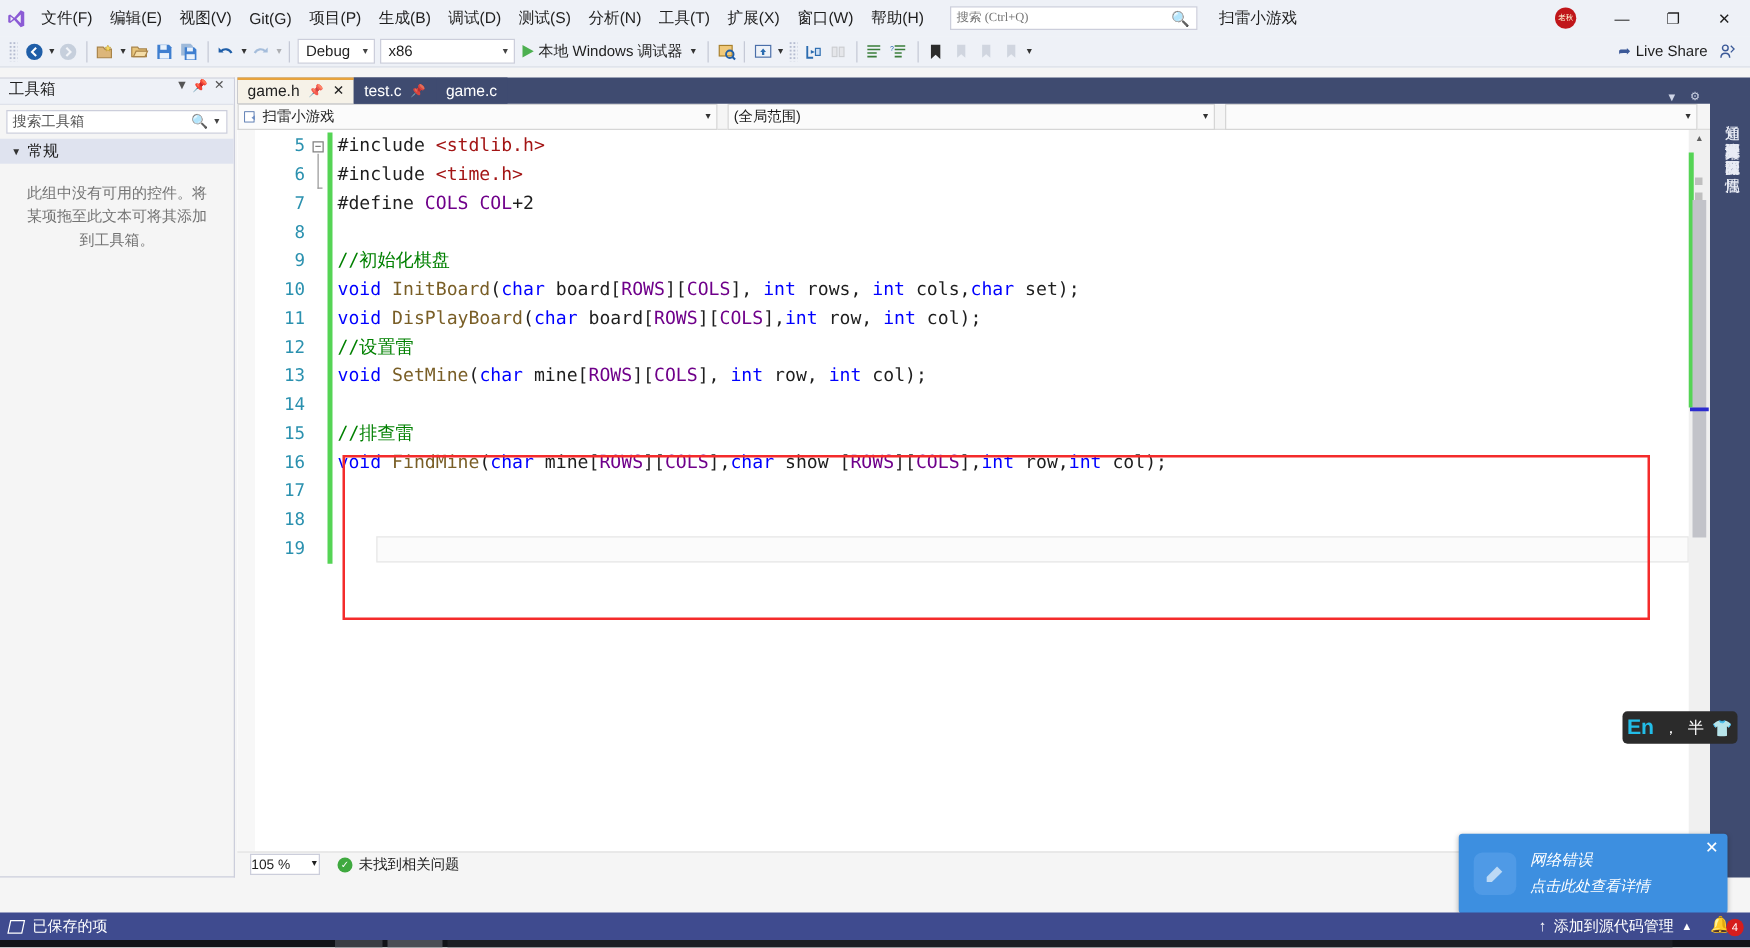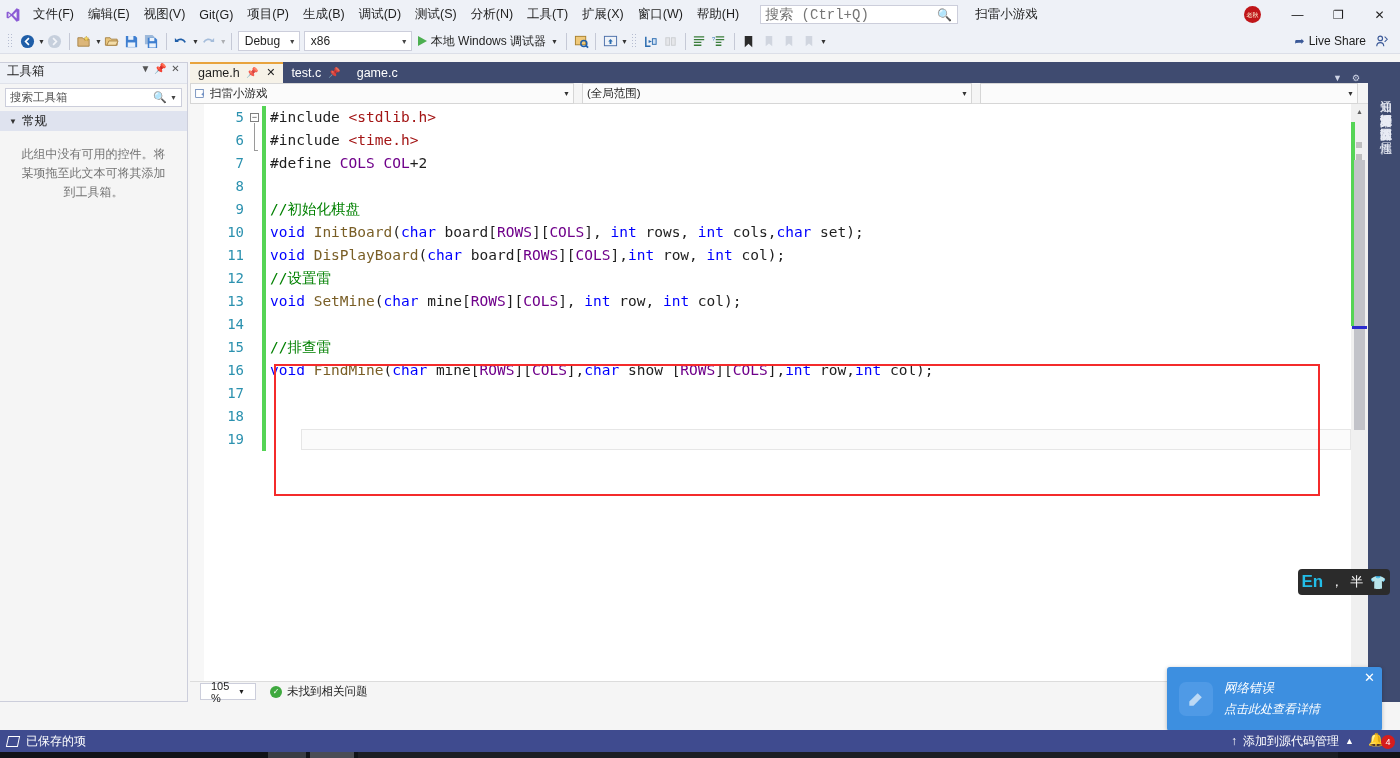--- a/index.html
+++ b/index.html
@@ -21,22 +21,22 @@
   .vs-logo svg { width:16px; height:16px; }
   .menu-items { display:flex; align-items:center; height:29px; }
   .menu-item {
     font-size:12.5px; color:#1e1e1e; padding:3px 7px; cursor:default; white-space:nowrap;
   }
   .search-box {
     margin-left:14px; width:198px; height:19px; background:#fff; border:1px solid #cccedb;
     display:flex; align-items:center; padding:0 4px; position:relative;
   }
   .search-box input {
-    border:0; outline:0; width:170px; font-size:14px; color:#555; background:transparent;
-    font-family:Liberation Mono, monospace;
+    border:0; outline:0; width:170px; font-size:10px; color:#555; background:transparent;
+    font-family:Liberation Serif, serif;
   }
   .search-box .mag { position:absolute; right:5px; top:2px; color:#555; font-size:12px; }
   .proj-title { margin-left:17px; font-size:12.5px; color:#1e1e1e; }
   .win-right { margin-left:auto; display:flex; align-items:center; height:29px; }
   .avatar {
     width:17px; height:17px; border-radius:50%; background:#c0161a; margin-right:16px;
     font-size:6px; color:#ffd; display:flex; align-items:center; justify-content:center;
     overflow:hidden; line-height:1;
   }
   .wbtn { width:41px; height:29px; display:flex; align-items:center; justify-content:center;
@@ -166,21 +166,21 @@
   .vs-mark { position:absolute; left:1px; width:15px; height:3px; background:#2b2bcf; }
   .vs-sq { position:absolute; left:5px; width:6px; height:6px; background:#bfbfbf; }
 
   
   .editor-status {
     height:20px; background:#f5f5f5; border-top:1px solid #dcdcdc;
     display:flex; align-items:center; font-size:11.5px; color:#1e1e1e;
   }
   .zoom-combo {
     width:56px; height:17px; margin-left:10px; background:#fff; border:1px solid #cccedb;
-    display:flex; align-items:center; padding:0 10px; font-size:11px;
+    display:flex; align-items:center; padding:0 0; font-size:11px;
   }
   .zoom-combo .zc { flex:1;}
   .zoom-combo .za { font-size:7px;}
   .ok-dot { width:12px;height:12px;border-radius:50%; background:#3fa93f; color:#fff;
     font-size:8px; display:flex;align-items:center;justify-content:center; margin:0 5px 0 14px;}
   .hscroll-hint { margin-left:auto; display:flex; align-items:center; }
   .hs-arrow { font-size:8px; color:#888; padding:0 8px; }
 
   
   .rtabs {

